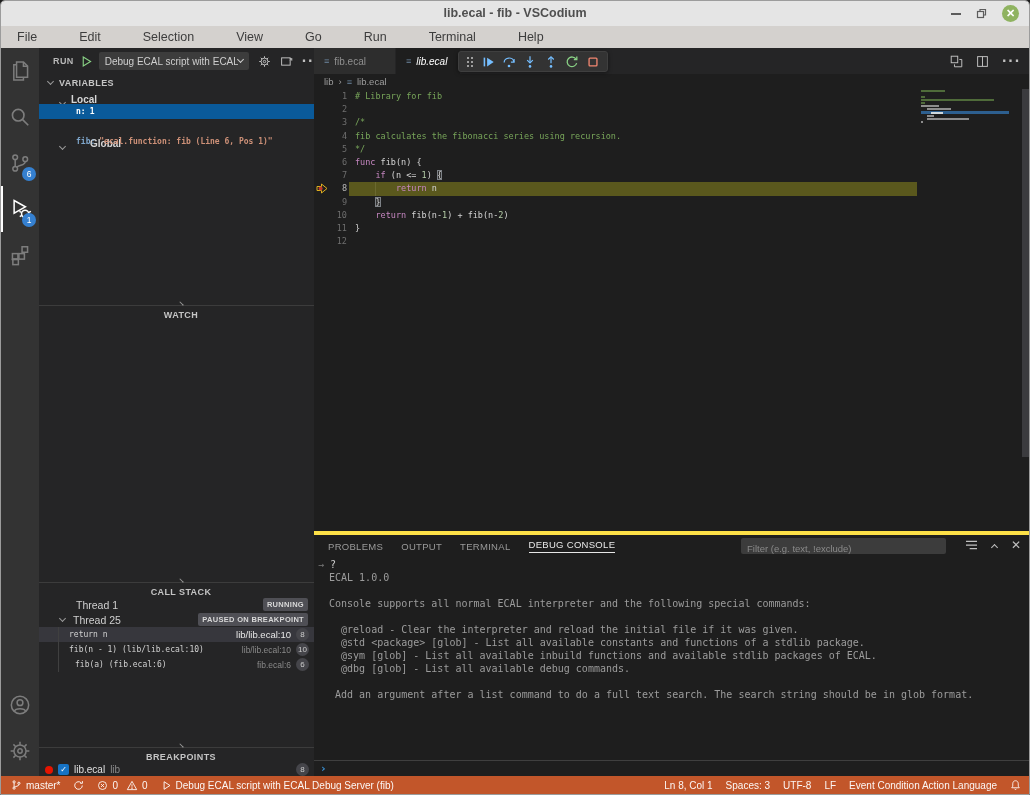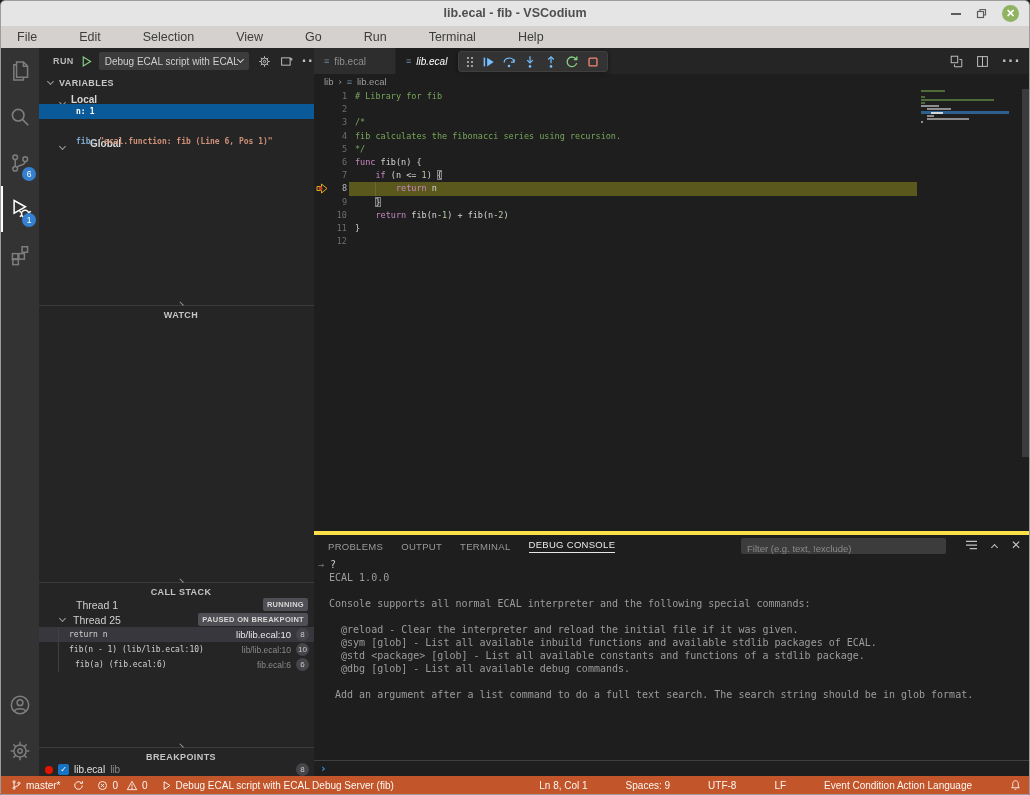--- a/index.html
+++ b/index.html
@@ -119,21 +119,21 @@
   .echo .txt { color:#cfcfcf; }
   .pl { height:13px; white-space:pre; padding-left:15px; }
   .console-input { position:absolute; left:0; right:0; bottom:0; height:16px; border-top:1px solid #3f3f3f;
                    display:flex; align-items:center; }
   .prompt { color:#3b94d9; font-weight:bold; font-family:"DejaVu Sans Mono",monospace; font-size:11px; margin-left:6px; }
 
   
   .statusbar { position:absolute; left:0; top:775px; width:1030px; height:18px; background:#c2562a;
                color:rgba(255,255,255,.95); font-size:10px; display:flex; align-items:center; padding:0 10px; }
   .sb-item { display:flex; align-items:center; gap:4px; margin-right:13px; }
-  .sb-right { margin-left:auto; display:flex; align-items:center;gap:25px; }
+  .sb-right { margin-left:auto; display:flex; align-items:center; }
   .sb-right .sb-item { margin-right:0; margin-left:13px; }
   .framebottom { position:absolute; left:0; top:793px; width:1030px; height:2px; background:#cbc8c4; }
 </style>
 </head>
 <body>
 
 <div class="win">
 
   <div class="titlebar">
     <div class="title">lib.ecal - fib - VSCodium</div>
@@ -511,22 +511,22 @@
     <div class="console">
       <div class="echo">
         <span class="arr">→</span>
         <span class="txt">?</span>
       </div>
       <div class="pl">ECAL 1.0.0</div>
       <div class="pl"></div>
       <div class="pl">Console supports all normal ECAL interpreter and the following special commands:</div>
       <div class="pl"></div>
       <div class="pl">  @reload - Clear the interpreter and reload the initial file if it was given.</div>
+      <div class="pl">  @std &lt;package&gt; [glob] - List all available constants and functions of a stdlib package.</div>
       <div class="pl">  @sym [glob] - List all available inbuild functions and available stdlib packages of ECAL.</div>
-      <div class="pl">  @std &lt;package&gt; [glob] - List all available constants and functions of a stdlib package.</div>
       <div class="pl">  @dbg [glob] - List all available debug commands.</div>
       <div class="pl"></div>
       <div class="pl"> Add an argument after a list command to do a full text search. The search string should be in glob format.</div>
     </div>
     <div class="console-input">
       <span class="prompt">›</span>
     </div>
   </div>
 
   <div class="statusbar">
@@ -570,21 +570,21 @@
     <span class="sb-item">
       <span>
         <svg width="11" height="11" viewBox="0 0 16 16" stroke="currentColor" fill="none" stroke-width="1.4">
           <path d="M4.5 2.5l8.5 5.5-8.5 5.5z"></path>
         </svg>
         </span>
       <span>Debug ECAL script with ECAL Debug Server (fib)</span>
     </span>
     <span class="sb-right">
       <span class="sb-item">Ln 8, Col 1</span>
-      <span class="sb-item">Spaces: 9</span>
+      <span class="sb-item">Spaces: 3</span>
       <span class="sb-item">UTF-8</span>
       <span class="sb-item">LF</span>
       <span class="sb-item">Event Condition Action Language</span>
       <span class="sb-item">
         <span>
           <svg width="11" height="12" viewBox="0 0 16 16" stroke="currentColor" fill="none" stroke-width="1.3">
             <path d="M8 1.8c-2.6 0-4 2-4 4.5v3.5L2.5 12h11L12 9.8V6.3c0-2.5-1.4-4.5-4-4.5z"></path>
             <path d="M6.6 13.5a1.5 1.5 0 0 0 2.8 0"></path>
           </svg>
           </span>

